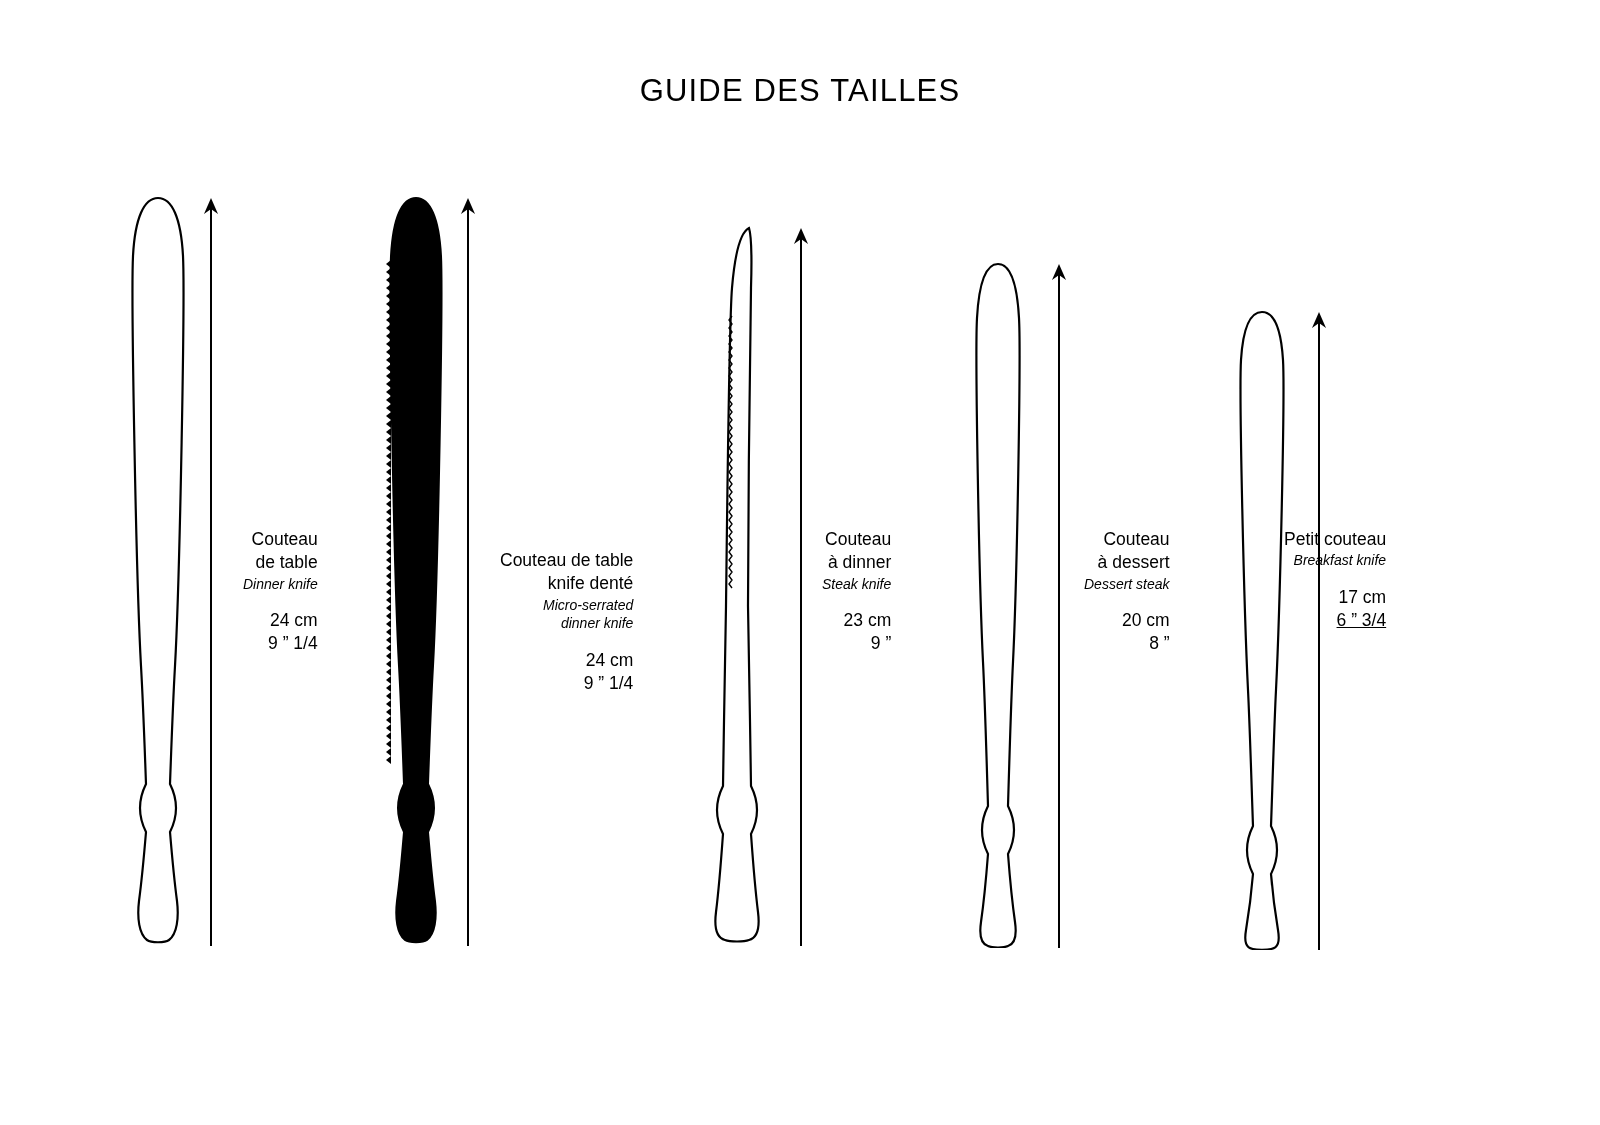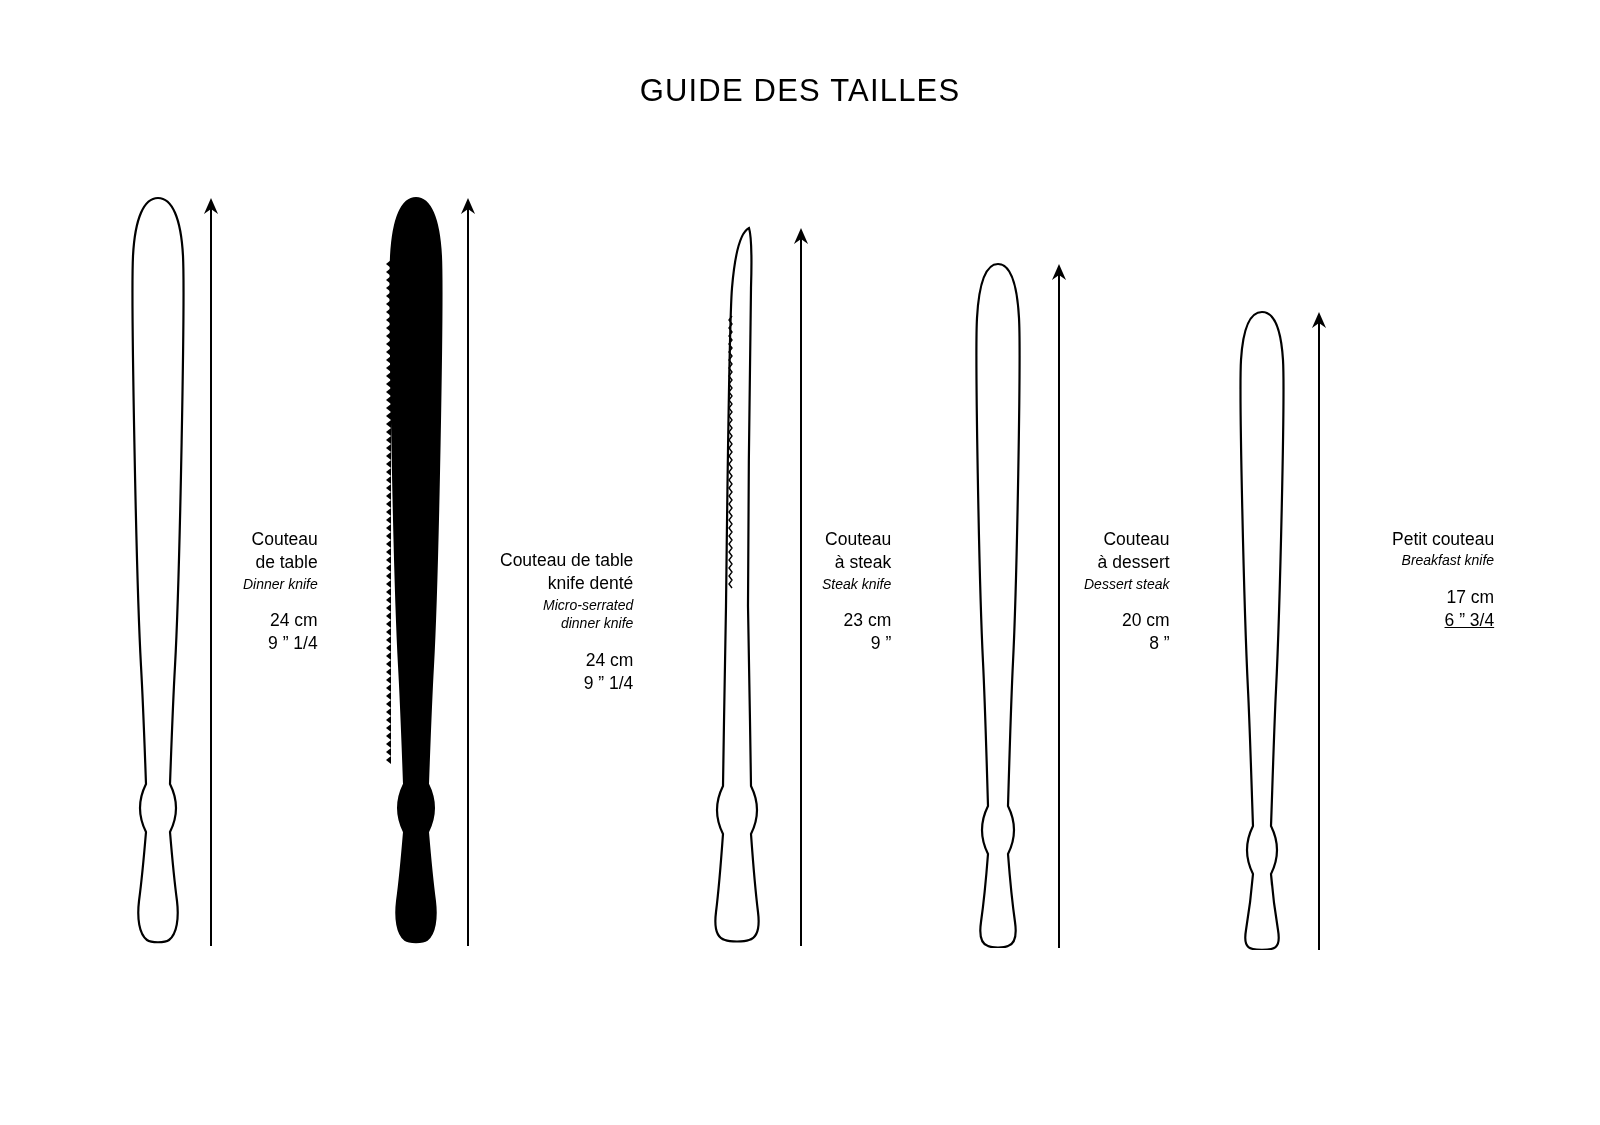--- a/index.html
+++ b/index.html
@@ -136,21 +136,21 @@
       </svg>
     </div>
     <div class="arrow-wrap" style="left:788px; top:226px;">
       <svg width="26" height="722" viewBox="0 0 26 722">
         <line x1="13" y1="8" x2="13" y2="720" stroke="#000" stroke-width="2"></line>
         <path d="M13 2 L6 18 L13 13 L20 18 Z" fill="#000"></path>
       </svg>
     </div>
     <div class="caption" style="left:822px; top:528px;">
       <div class="fr">Couteau</div>
-      <div class="fr">à steak</div>
+      <div class="fr">à dinner</div>
       <div class="en">Steak knife</div>
       <div class="meas">23 cm</div>
       <div class="meas" style="margin-top:0;">9 ”</div>
     </div>
   </div>
 
   <div class="knife-col" style="left:0;">
     <div class="knife-art" style="left:962px; top:262px;">
       <svg width="72" height="686" viewBox="0 0 72 686">
         <path d="M36 2 C24 2 17 20 15 56 C13 92 17 320 21 400 C23 440 25 510 26 544 C22 552 20 558 20 568 C20 578 22 584 26 592 C24 618 21 646 19 660 C17 674 19 682 26 684 C30 686 42 686 46 684 C53 682 55 674 53 660 C51 646 48 618 46 592 C50 584 52 578 52 568 C52 558 50 552 46 544 C47 510 49 440 51 400 C55 320 59 92 57 56 C55 20 48 2 36 2 Z" fill="none" stroke="#000" stroke-width="2.2"></path>
@@ -176,21 +176,21 @@
       <svg width="72" height="640" viewBox="0 0 72 640">
         <path d="M36 2 C24 2 17 18 15 50 C13 84 18 300 22 380 C24 420 26 490 27 516 C23 524 21 530 21 540 C21 550 23 556 27 564 C25 588 22 608 20 620 C18 632 20 638 27 639 C31 640 41 640 45 639 C52 638 54 632 52 620 C50 608 47 588 45 564 C49 556 51 550 51 540 C51 530 49 524 45 516 C46 490 48 420 50 380 C54 300 59 84 57 50 C55 18 48 2 36 2 Z" fill="none" stroke="#000" stroke-width="2.2"></path>
       </svg>
     </div>
     <div class="arrow-wrap" style="left:1306px; top:310px;">
       <svg width="26" height="642" viewBox="0 0 26 642">
         <line x1="13" y1="8" x2="13" y2="640" stroke="#000" stroke-width="2"></line>
         <path d="M13 2 L6 18 L13 13 L20 18 Z" fill="#000"></path>
       </svg>
     </div>
-    <div class="caption" style="left:1392px; top:528px;">
+    <div class="caption" style="left:1284px; top:528px;">
       <div class="fr">Petit couteau</div>
       <div class="en">Breakfast knife</div>
       <div class="meas">17 cm</div>
       <div class="meas" style="margin-top:0;text-decoration:underline;">6 ” 3/4</div>
     </div>
   </div>
 
 </div>
 
 </body></html>

